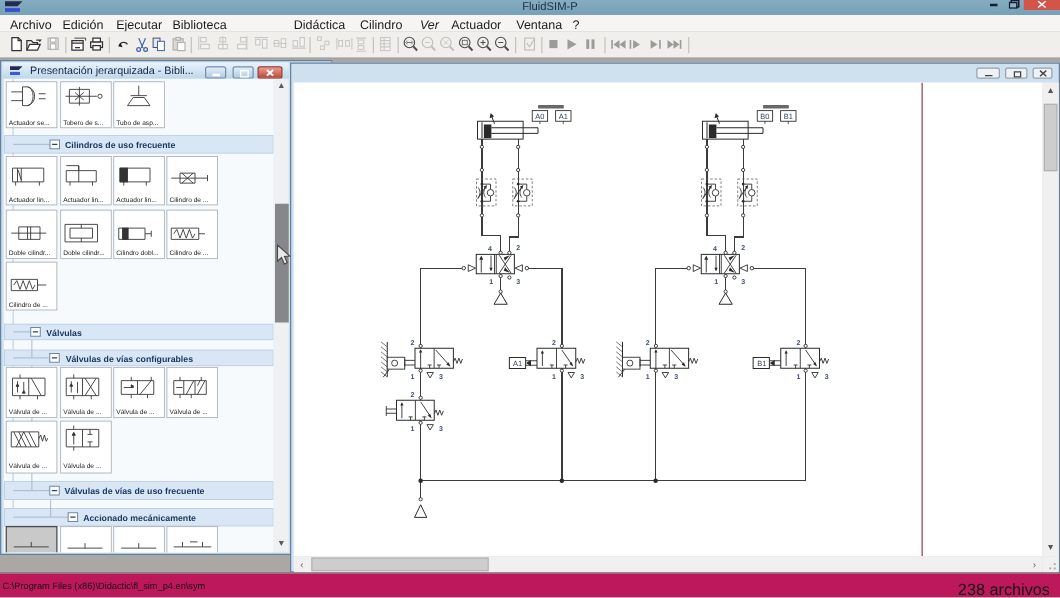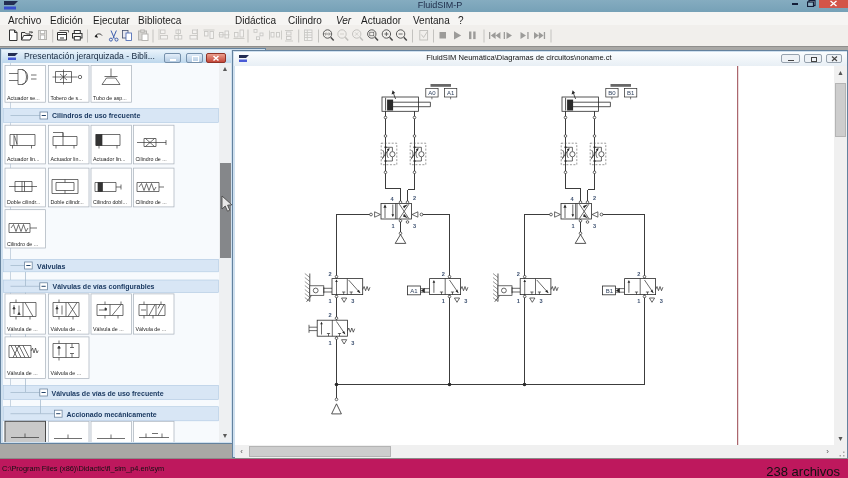--- a/index.html
+++ b/index.html
@@ -360,27 +360,20 @@
   </div>
 
   <div class="abs" style="left:218px;top:14px;width:12px;height:379px;background:#eef0f2;">
     <div class="abs" style="left:0;top:0;width:12px;height:12px;color:#5a5a5a;font-size:7px;text-align:center;line-height:12px;">▲</div>
     <div class="abs" style="left:0.5px;top:100px;width:11px;height:95px;background:#85878a;"></div>
     <div class="abs" style="left:0;top:367px;width:12px;height:12px;color:#5a5a5a;font-size:7px;text-align:center;line-height:12px;">▼</div>
   </div>
 </div>
 
 <div class="win" style="left:232px;top:50px;width:616px;height:408px;">
-  <div class="abs" style="left:1px;top:1px;width:613px;height:14px;background:linear-gradient(180deg,#fbfdfe,#e8eff5);">
-    <svg class="abs" style="left:4px;top:2px" width="14" height="10" viewBox="0 0 14 10">
-      <path d="M1 1 L11 1 L8 4 L1 4 Z" fill="#232d52"></path>
-      <rect x="1" y="5.5" width="8" height="2.5" fill="#2b3fd0" opacity="0.85"></rect>
-    </svg>
-    <div class="abs" style="left:0;top:1px;width:570px;text-align:center;font-size:7.6px;color:#111;">FluidSIM Neumática\Diagramas de circuitos\noname.ct</div>
-  </div>
 
   <div class="abs" style="left:548px;top:3px;width:19px;height:9px;background:#eef2f6;border:1px solid #96a2ae;border-radius:2px;box-sizing:border-box;">
     <div class="abs" style="left:6px;top:4.5px;width:6px;height:1.3px;background:#444;"></div>
     </div>
   <div class="abs" style="left:571px;top:3px;width:18px;height:9px;background:#eef2f6;border:1px solid #96a2ae;border-radius:2px;box-sizing:border-box;">
     <div class="abs" style="left:5.5px;top:1.5px;width:4.5px;height:3.5px;border:1px solid #444;"></div>
     </div>
   <div class="abs" style="left:593px;top:3px;width:16px;height:9px;background:#eef2f6;border:1px solid #96a2ae;border-radius:2px;box-sizing:border-box;">
     <svg class="abs" style="left:4px;top:1px" width="7" height="6" viewBox="0 0 7 6">
         <path d="M1 0.5 L6 5 M6 0.5 L1 5" stroke="#444" stroke-width="1.1"></path>

